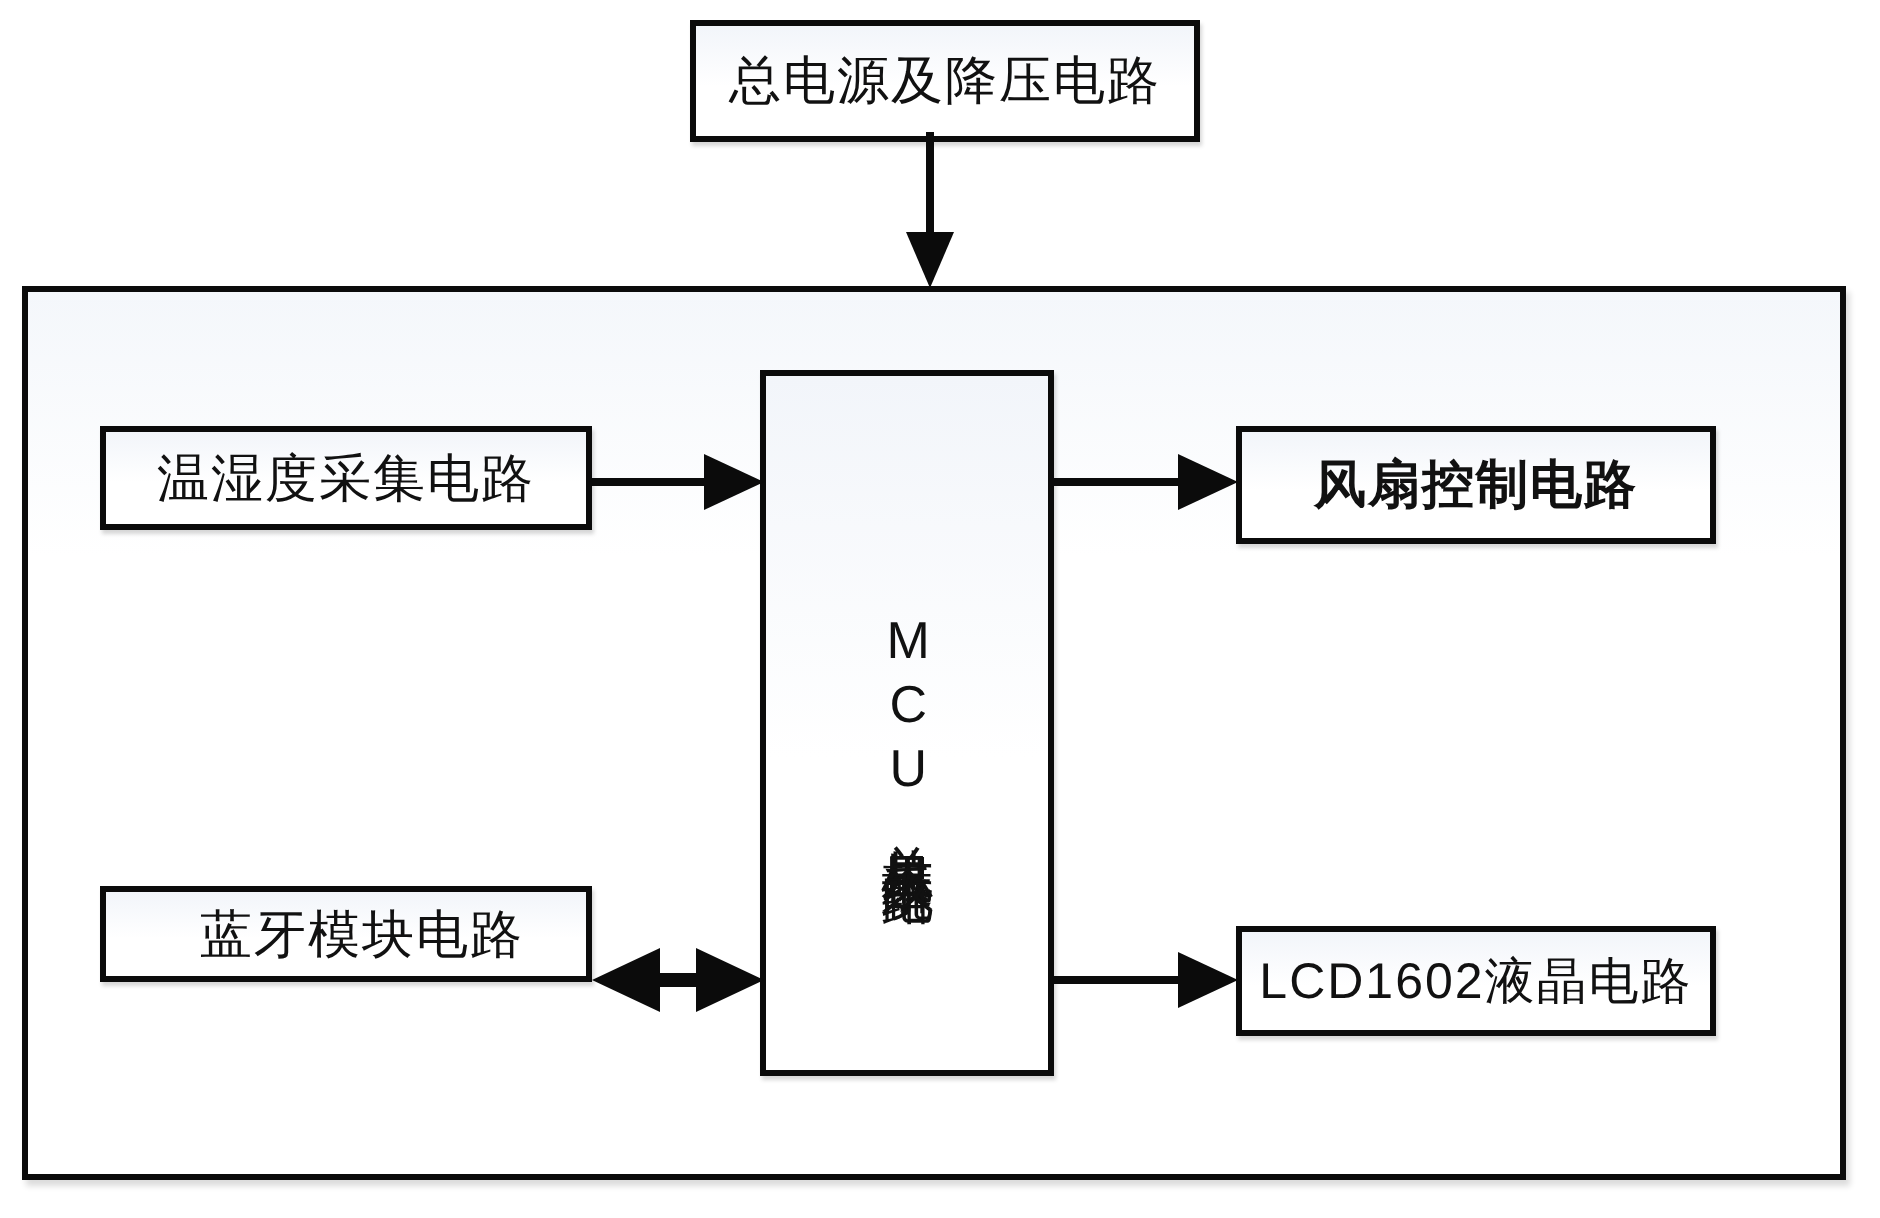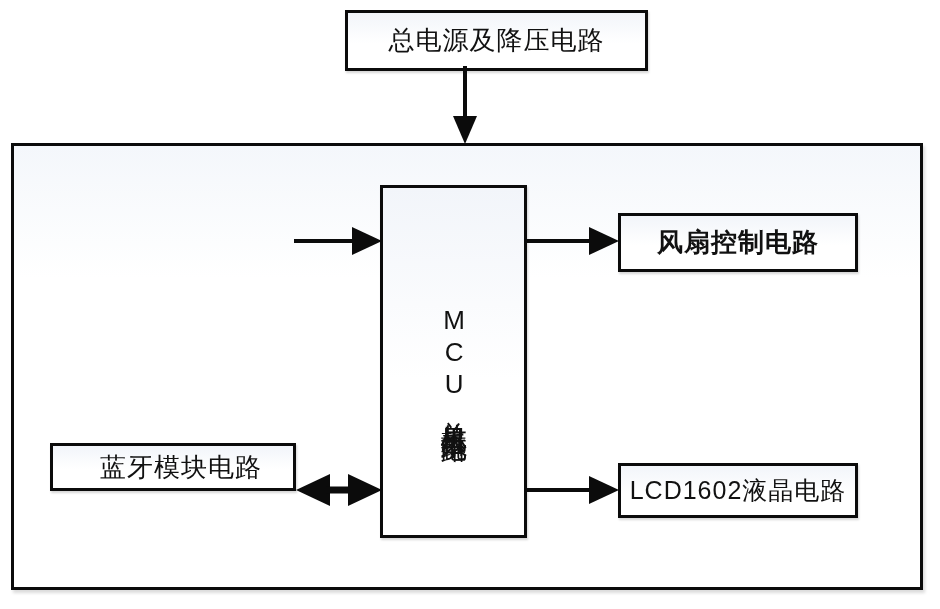--- a/index.html
+++ b/index.html
@@ -48,37 +48,40 @@
     overflow: visible;
   }
   .label-26 { font-size: 26px; }
   .label-25 { font-size: 25px; }
 </style>
 </head>
 <body>
 
 <div id="canvas">
 
-  <div class="box label-26" style="left:345px; top:10px; width:303px; height:61px;">
+  <div class="box label-26" style="left:345px; top:10px; width:255px; height:61px;">
     <span>总电源及降压电路</span>
   </div>
 
   <div class="conn" style="left:440px; top:66px; width:50px; height:82px;">
     <svg width="50" height="82" viewBox="0 0 50 82">
       <line x1="25" y1="0" x2="25" y2="58" stroke="#0b0b0b" stroke-width="4"></line>
       <polygon points="25,78 13,50 37,50" fill="#0b0b0b"></polygon>
     </svg>
   </div>
 
   <div class="container-box" style="left:11px; top:143px; width:912px; height:447px;"></div>
 
   <div class="box" style="left:380px; top:185px; width:147px; height:353px;">
     <span class="vtext label-26">MCU单片机最小系统电路</span>
   </div>
 
+  <div class="box label-26" style="left:50px; top:213px; width:246px; height:52px;">
+    <span>温湿度采集电路</span>
+  </div>
 
   <div class="conn" style="left:294px; top:225px; width:90px; height:32px;">
     <svg width="90" height="32" viewBox="0 0 90 32">
       <line x1="0" y1="16" x2="64" y2="16" stroke="#0b0b0b" stroke-width="4"></line>
       <polygon points="88,16 58,2 58,30" fill="#0b0b0b"></polygon>
     </svg>
   </div>
 
   <div class="box label-26" style="left:50px; top:443px; width:246px; height:48px;padding-left:16px;">
     <span>蓝牙模块电路</span>

